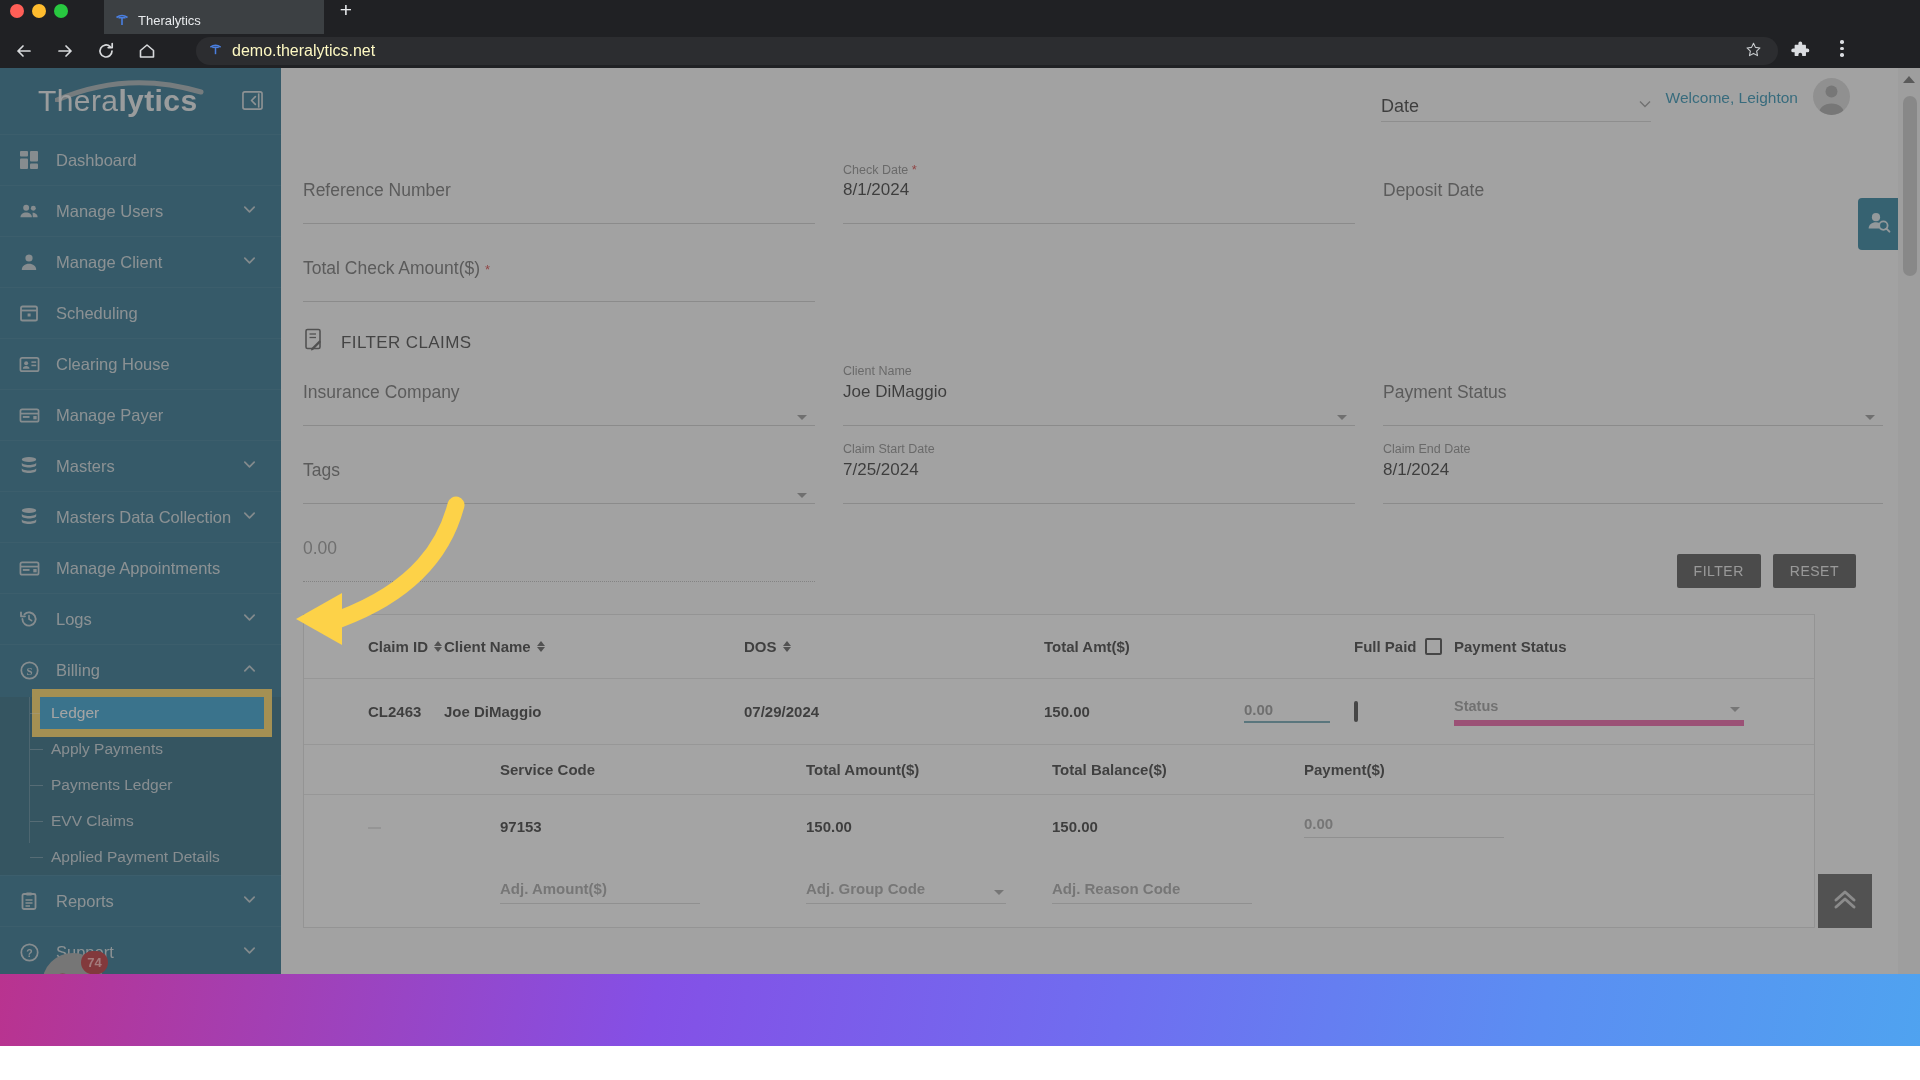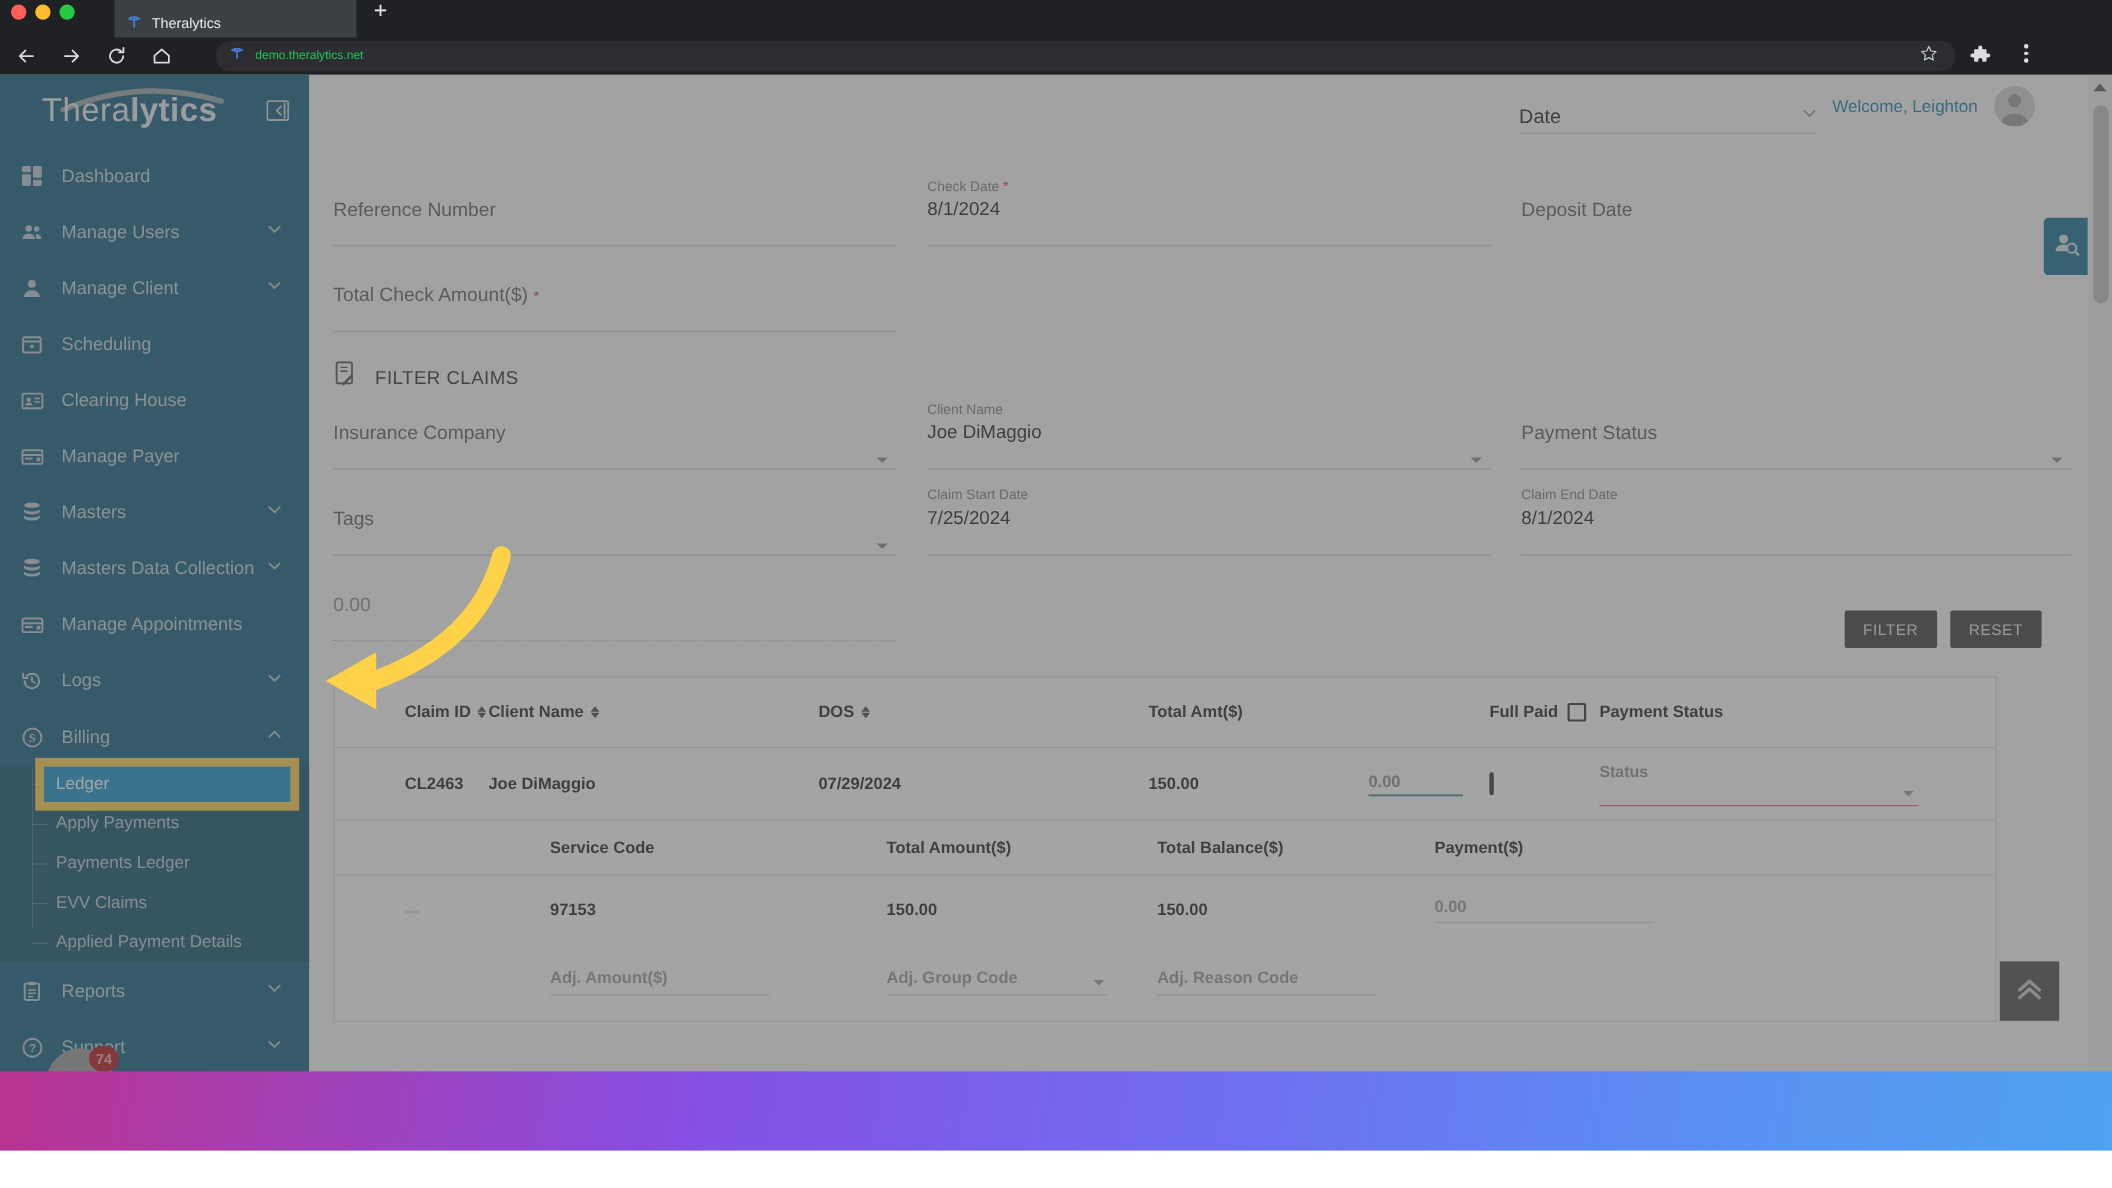--- a/index.html
+++ b/index.html
@@ -31,21 +31,21 @@
     color: #e8eaed; font-size: 21px; line-height: 20px; text-align: center;
   }
 
   #toolbar { position: absolute; top: 34px; left: 0; width: 1920px; height: 34px; display: flex; align-items: center; }
   .nav-btn { width: 34px; height: 30px; margin-left: 7px; color: #d8dadc; display: flex; align-items: center; justify-content: center; }
   .nav-btn svg { display:block; }
   #omnibox {
     position: absolute; left: 196px; top: 3px; width: 1582px; height: 28px;
     background: #2c2d30; border-radius: 14px; display: flex; align-items: center; padding: 0 12px; gap: 9px;
   }
-  #omnibox-url { color: #22c55e; font-size: 11px; }
+  #omnibox-url { color: #fef9c3; font-size: 16px; }
   #star-icon { position: absolute; right: 16px; color: #c9cccf; }
   #ext-icon { position: absolute; left: 1790px; top: 7px; }
   #menu-icon { position: absolute; left: 1840px; top: 6px; display: flex; flex-direction: column; gap: 3px; align-items: center; }
   #menu-icon i { display: block; width: 3.5px; height: 3.5px; border-radius: 50%; background: #dadce0; }
 
   
   #page { position: absolute; top: 68px; left: 0; width: 1920px; height: 1012px; background: #ffffff; overflow: hidden; }
 
   
   #dim-overlay { position: absolute; inset: 0; background: rgba(90,90,90,0.55); z-index: 40; pointer-events: none; }
@@ -162,21 +162,21 @@
   .sort-ic i.up { border-bottom: 5px solid #4a4a4a; }
   .sort-ic i.dn { border-top: 5px solid #4a4a4a; }
   .th-fullpaid { display: flex; flex-direction: row; gap: 8px; }
   .chk { width: 17px; height: 17px; border: 2px solid #303030; border-radius: 2px; background: #fff; }
 
   .td-row { height: 66px; border-bottom: 1px solid #e3e3e3; }
   .td { font-size: 15px; color: #1d1d1d; }
   .inline-input {
     width: 86px; border-bottom: 2px solid #5b9aa8; color: #8b8b8b; font-size: 15px; padding-bottom: 3px;
   }
-  .status-select { position: relative; width: 290px; border-bottom: 1px solid #ec4899; padding-bottom: 22px; }
+  .status-select { position: relative; width: 290px; border-bottom: 6px solid #ec4899; padding-bottom: 6px; }
   .status-select .ph { font-size: 14.5px; color: #8f8f8f; }
   .status-select .cv {
     position: absolute; right: 4px; bottom: 8px; width: 0; height: 0;
     border-left: 5px solid transparent; border-right: 5px solid transparent; border-top: 5px solid #9a9a9a;
   }
 
   .sub-head-row { display: grid; grid-template-columns: 196px 306px 246px 252px 512px; height: 50px; align-items: center; border-bottom: 1px solid #e3e3e3; }
   .sub-head { font-size: 15px; color: #222; }
   .sub-data-row { display: grid; grid-template-columns: 196px 306px 246px 252px 512px; height: 62px; align-items: center; }
   .expander {

